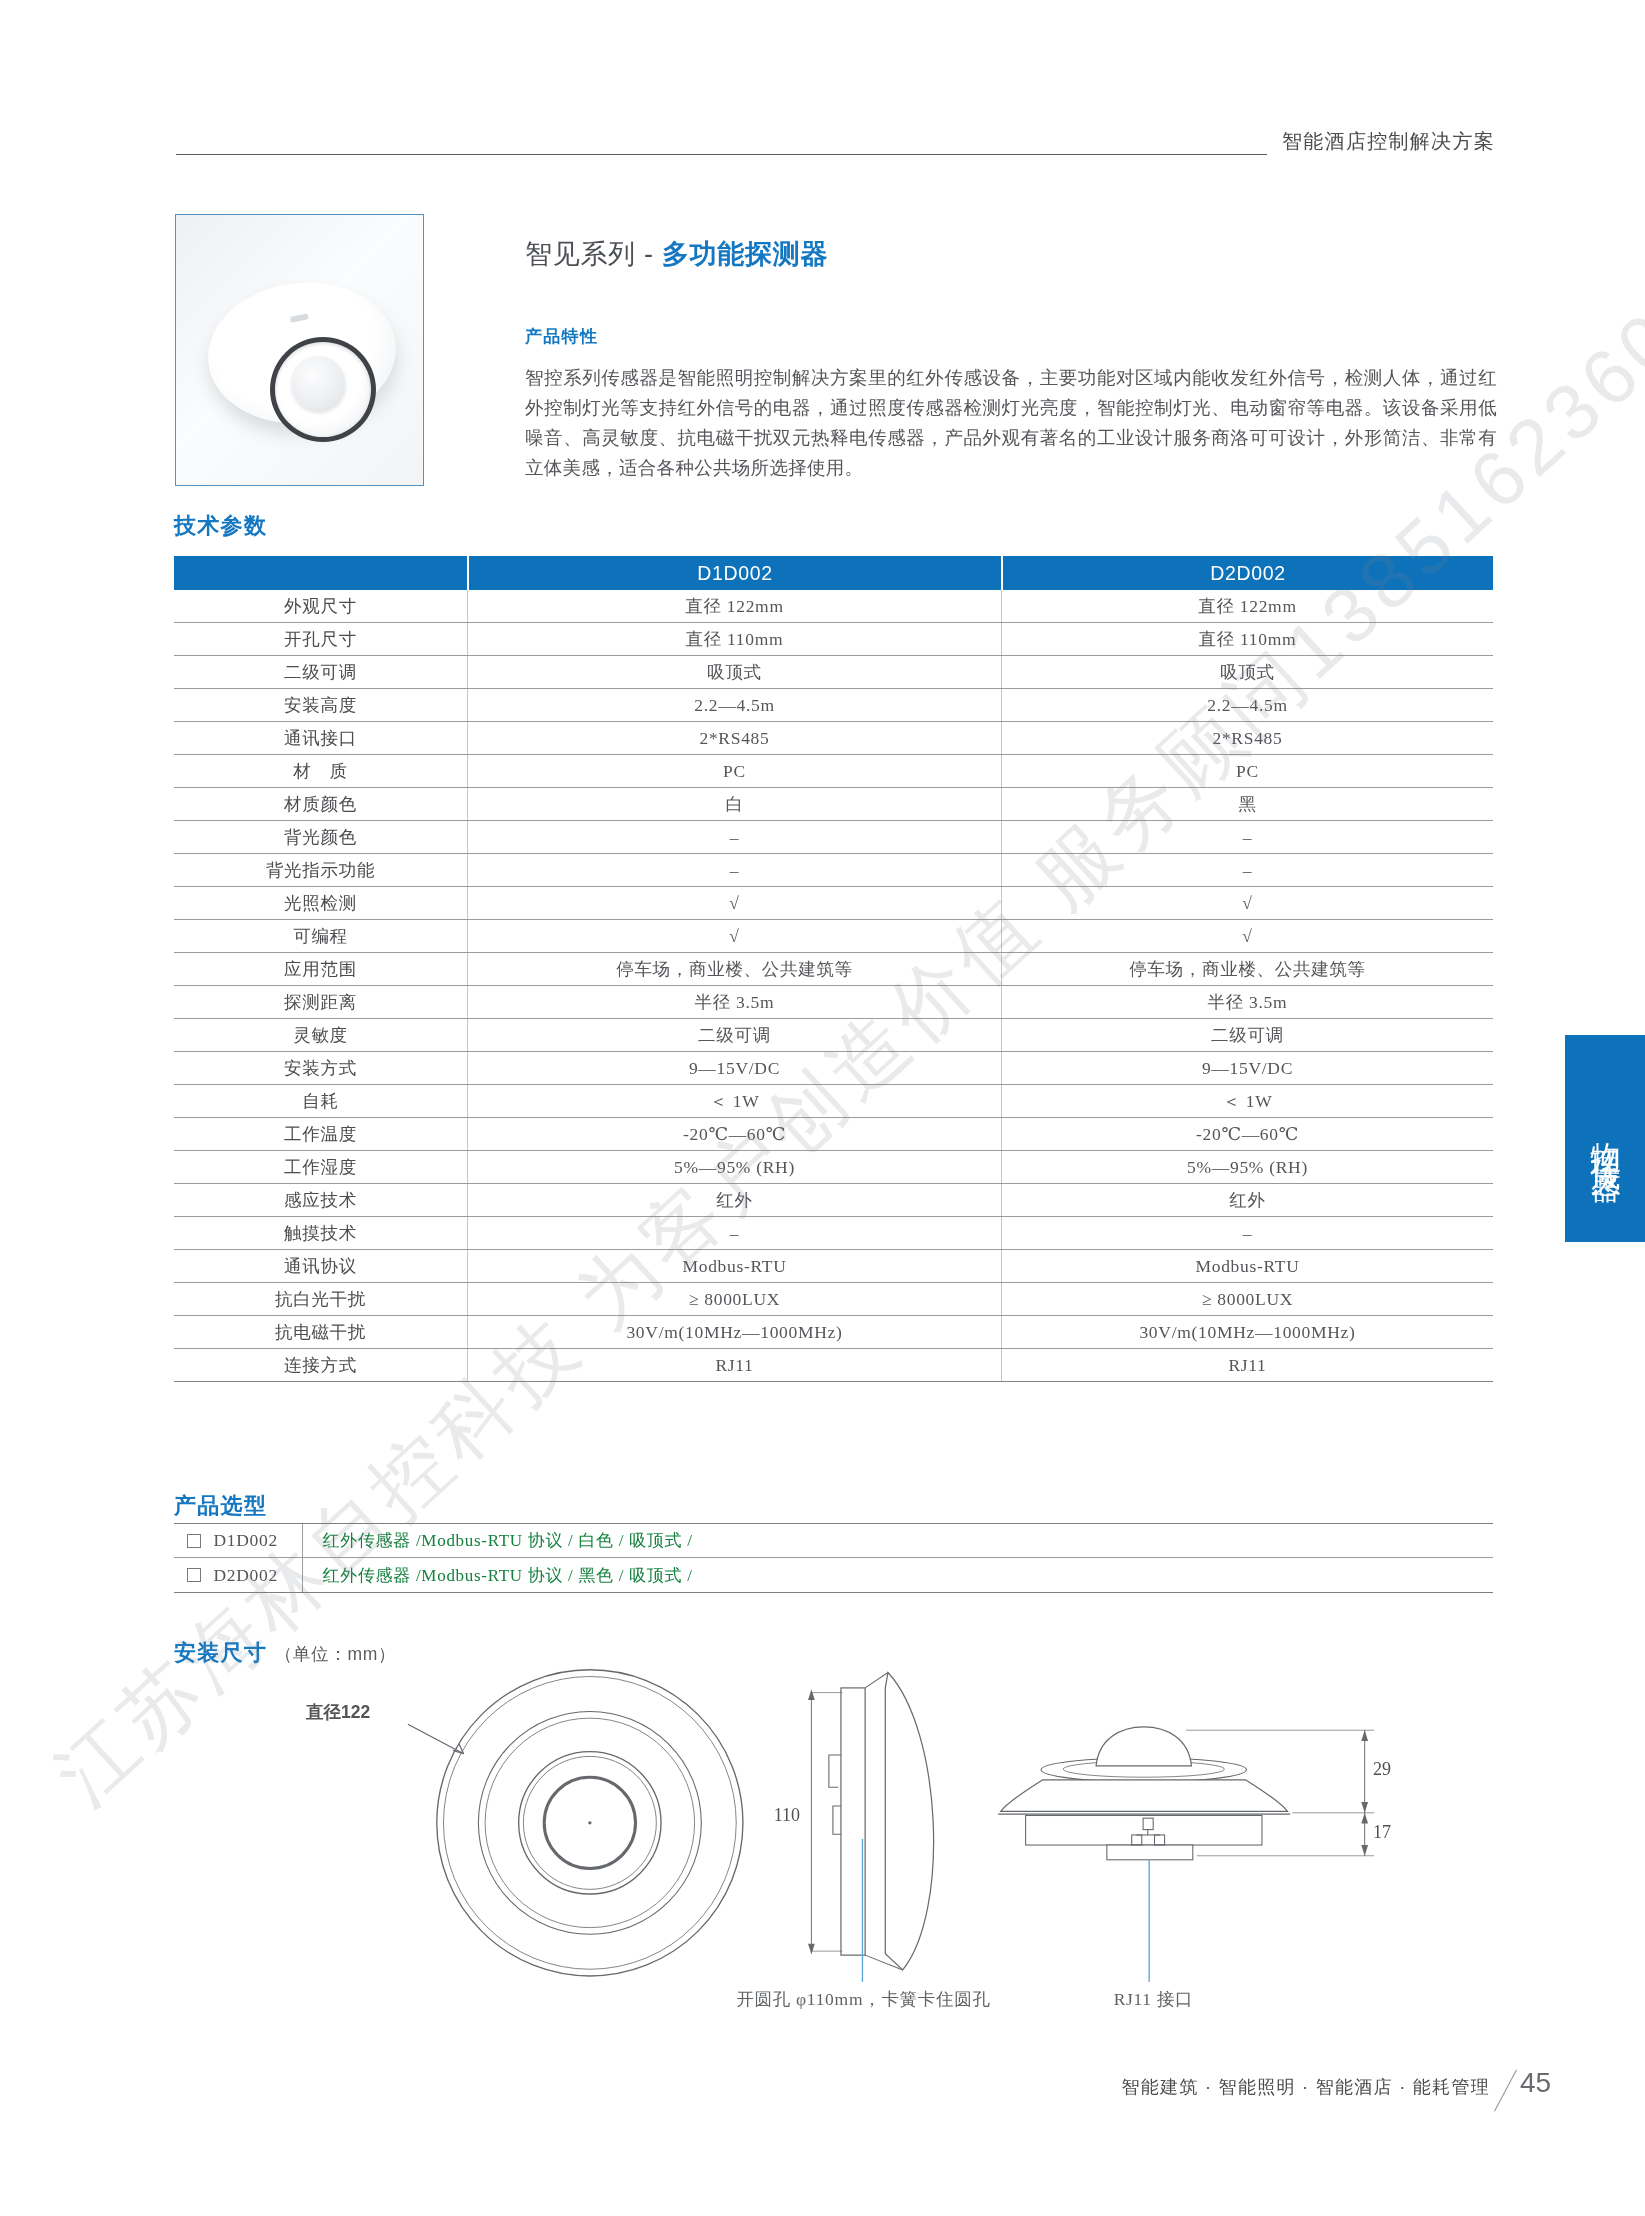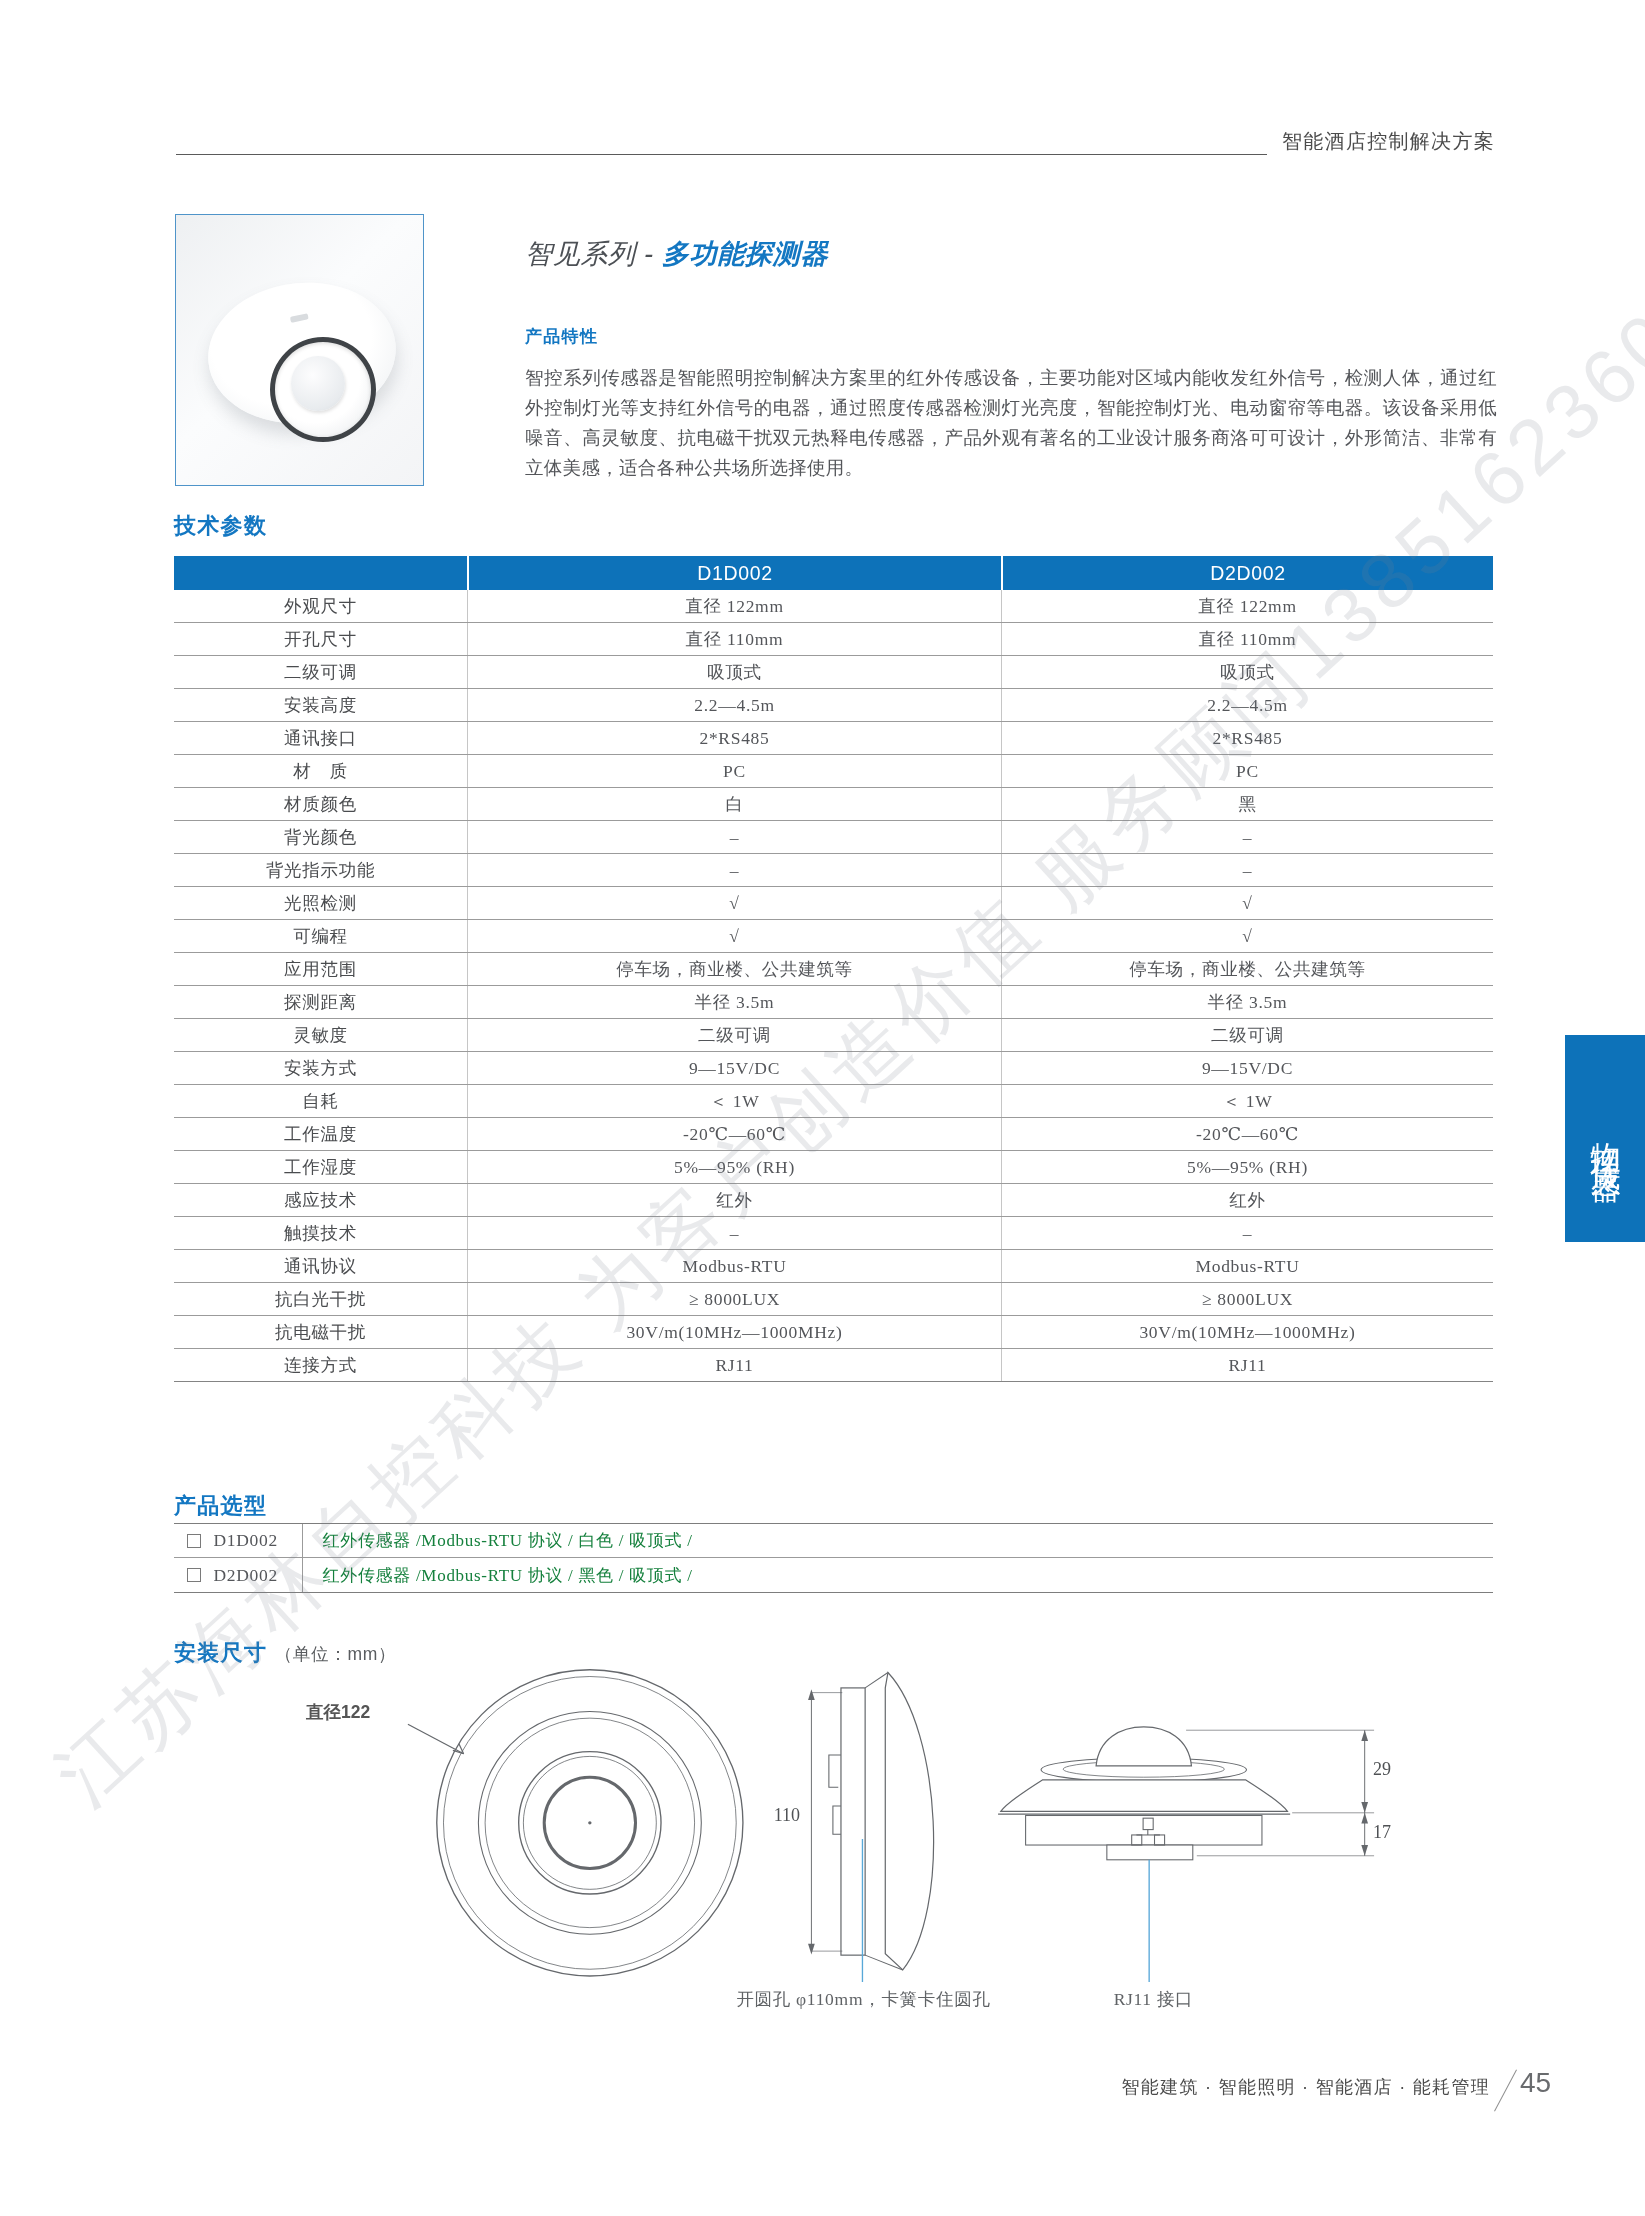--- a/index.html
+++ b/index.html
@@ -26,21 +26,21 @@
   .photo-ring{position:absolute;left:38%;top:45%;width:43%;height:39%;border-radius:50%;
     border:5.4px solid #3f4347;box-sizing:border-box;
     background:radial-gradient(circle at 42% 38%,#ffffff 0 55%,#e4e7ea 100%);
     box-shadow:inset 0 1.3px 4px rgba(0,0,0,0.15);}
   .photo-lens{position:absolute;left:17%;top:15%;width:56%;height:58%;border-radius:50%;
     background:radial-gradient(circle at 40% 35%,#fdfdfe,#e8ebee 70%,#d5d9dd);
     box-shadow:0.7px 2px 3.4px rgba(0,0,0,0.12);}
   .photo-notch{position:absolute;left:46%;top:23%;width:17.5px;height:6px;background:#d9dcdf;border-radius:2px;transform:rotate(-6deg);}
 
   
-  .doc-title{position:absolute;left:525px;top:236px;font-size:27px;letter-spacing:0.7px;font-style:italic;}
+  .doc-title{position:absolute;left:525px;top:236px;font-size:27px;letter-spacing:0.7px;}
   .doc-title .series{color:#4c5055;font-weight:400;}
   .doc-title .pname{color:#1377c2;font-weight:bold;}
   .sec-head{position:absolute;color:#1377c2;font-weight:bold;letter-spacing:1.3px;}
   .feat-head{left:525px;top:325px;font-size:17px;}
   .tech-head{left:174px;top:511px;font-size:22px;}
   .sel-head{left:174px;top:1467px;font-size:22px;margin-top:24px;}
   .inst-head{left:174px;top:1638px;font-size:22px;}
   .inst-unit{font-size:17.5px;color:#595c5f;font-weight:400;letter-spacing:0.7px;}
   .feature-text{position:absolute;left:525px;top:363px;width:972px;font-size:18.5px;line-height:30px;
     color:#54565a;text-align:justify;letter-spacing:0.3px;

